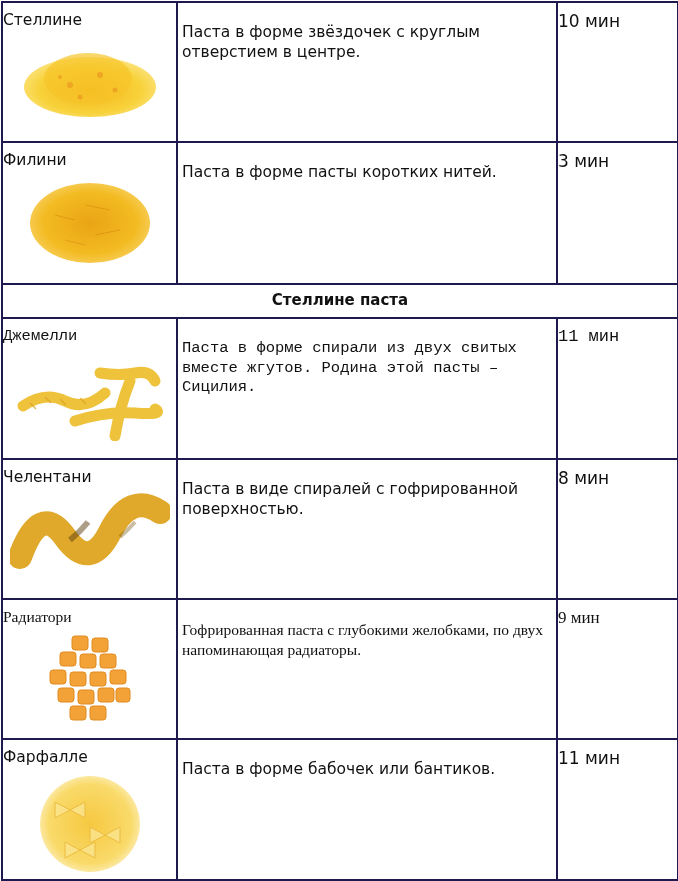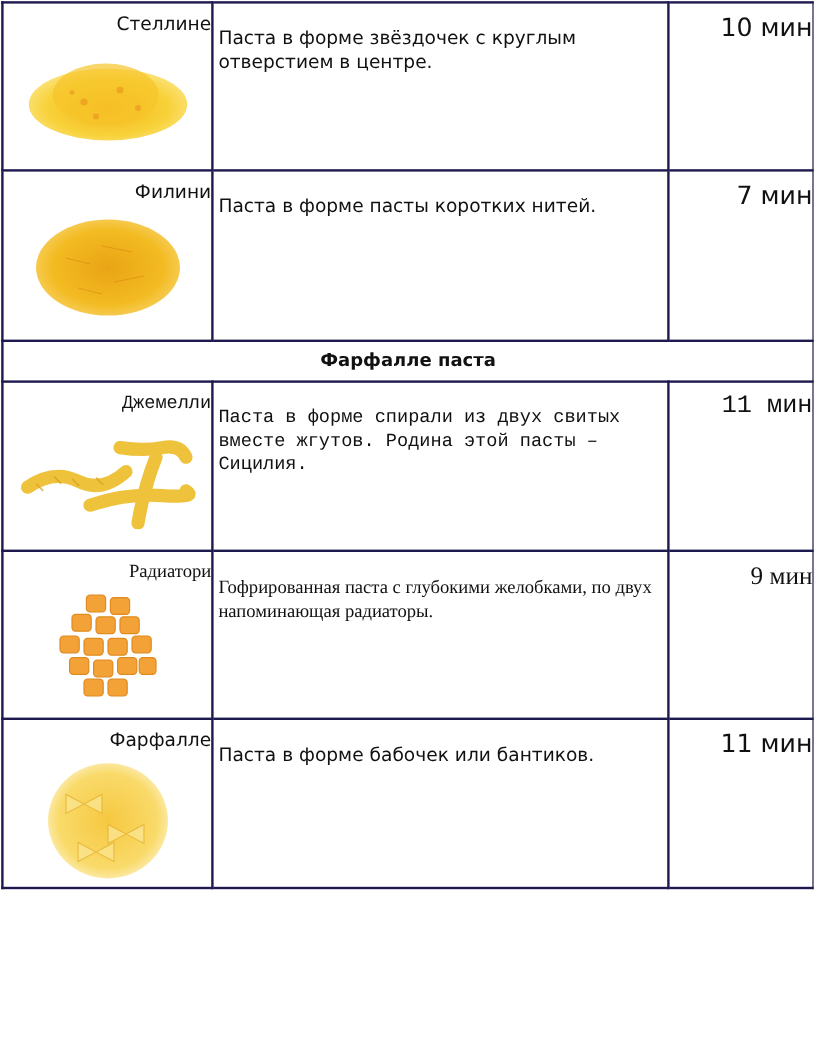--- a/index.html
+++ b/index.html
@@ -1,22 +1,22 @@
 <!DOCTYPE html>
 <html><head>
 <meta charset="utf-8">
 <style>
   html, body { margin:0; padding:0; background:#ffffff; }
   body { width:678px; height:881px; overflow:hidden; position:relative; font-family:"DejaVu Sans", sans-serif; color:#111; }
   table { position:absolute; left:1px; top:1px; border-collapse:collapse; table-layout:fixed; width:676px; }
   td { border:2px solid #1e1a4f; vertical-align:top; padding:0; }
   col.c1 { width:175px; } col.c2 { width:380px; } col.c3 { width:121px; }
-  .name { text-align:right; font-size:15.5px; padding-top:8px; line-height:18px; }
+  .name { text-align:left; font-size:15.5px; padding-top:8px; line-height:18px; }
   .desc { font-size:15.5px; line-height:19.5px; padding:20px 4px 0 4px; }
-  .time { text-align:right; font-size:21px; padding-top:8px; }
+  .time { text-align:left; font-size:17px; padding-top:8px; }
   .section { text-align:center; font-weight:bold; font-size:15px; height:30px; line-height:30px; }
   .imgbox { position:relative; margin:6px auto 0 auto; }
   tr.r1 td { height:138px; } tr.r2 td { height:140px;border-radius:30px; } tr.rs td { height:32px; }
   tr.r3 td { height:139px;font-family:Liberation Mono, monospace; } tr.r4 td { height:138px; } tr.r5 td { height:138px;font-family:Liberation Serif, serif; } tr.r6 td { height:139px; }
 </style>
 </head>
 <body>
 
 <table>
   <colgroup>
@@ -71,26 +71,26 @@
               <line x1="60" y1="30" x2="85" y2="35"></line>
               <line x1="70" y1="60" x2="95" y2="55"></line>
               <line x1="40" y1="65" x2="60" y2="70"></line>
             </g>
       </svg>
     </td>
     <td>
           <div class="desc">Паста в форме пасты коротких нитей.</div>
         </td>
     <td>
-          <div class="time">7 мин</div>
+          <div class="time">3 мин</div>
         </td>
   </tr>
   <tr class="rs">
     <td colspan="3">
-          <div class="section">Фарфалле паста</div>
+          <div class="section">Стеллине паста</div>
         </td>
   </tr>
   <tr class="r3">
     <td>
       <div class="name">Джемелли</div>
       <svg class="imgbox" width="150" height="90" style="display:block">
         <g stroke="#efc23c" stroke-width="11" stroke-linecap="round" fill="none">
           <path d="M8 55 Q30 40 50 50 T90 42"></path>
           <path d="M85 22 Q105 25 120 22 T140 30"></path>
           <path d="M60 70 Q90 60 120 62 T140 58"></path>
@@ -99,20 +99,36 @@
         <g stroke="#d9a020" stroke-width="1.5" fill="none" opacity="0.7">
               <path d="M15 52 l6 6 M30 46 l6 6 M45 48 l6 6 M65 47 l6 6"></path>
             </g>
       </svg>
     </td>
     <td>
           <div class="desc">Паста в форме спирали из двух свитых вместе жгутов. Родина этой пасты – Сицилия.</div>
         </td>
     <td>
           <div class="time">11 мин</div>
+        </td>
+  </tr>
+  <tr class="r4">
+    <td>
+      <div class="name">Челентани</div>
+      <svg class="imgbox" width="160" height="80" style="display:block">
+        <path d="M10 65 Q30 10 55 45 T100 40 T150 20" stroke="#e0a92c" stroke-width="24" fill="none" stroke-linecap="round"></path>
+        <path d="M60 48 Q70 40 78 30" stroke="#5a3d10" stroke-width="6" fill="none" opacity="0.5"></path>
+        <path d="M110 45 Q118 38 125 30" stroke="#7a5a1a" stroke-width="4" fill="none" opacity="0.4"></path>
+      </svg>
+    </td>
+    <td>
+          <div class="desc">Паста в виде спиралей с гофрированной поверхностью.</div>
+        </td>
+    <td>
+          <div class="time">8 мин</div>
         </td>
   </tr>
   <tr class="r5">
     <td>
       <div class="name">Радиатори</div>
       <svg class="imgbox" width="95" height="95" style="display:block">
         <g fill="#f2a236" stroke="#e08a20" stroke-width="1">
           <rect x="30" y="4" width="16" height="14" rx="3"></rect>
               <rect x="50" y="6" width="16" height="14" rx="3"></rect>
           <rect x="18" y="20" width="16" height="14" rx="3"></rect>

